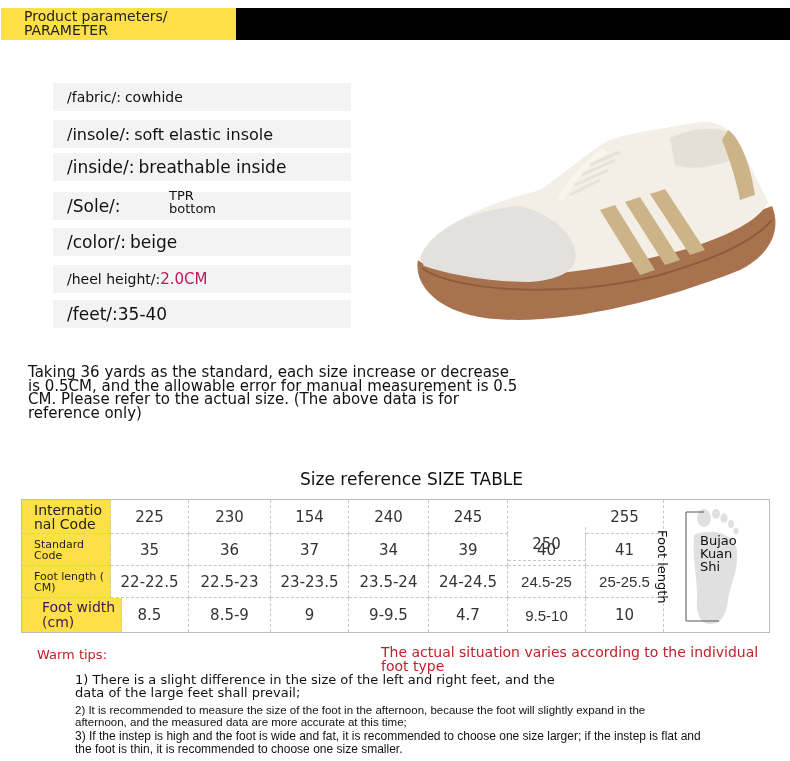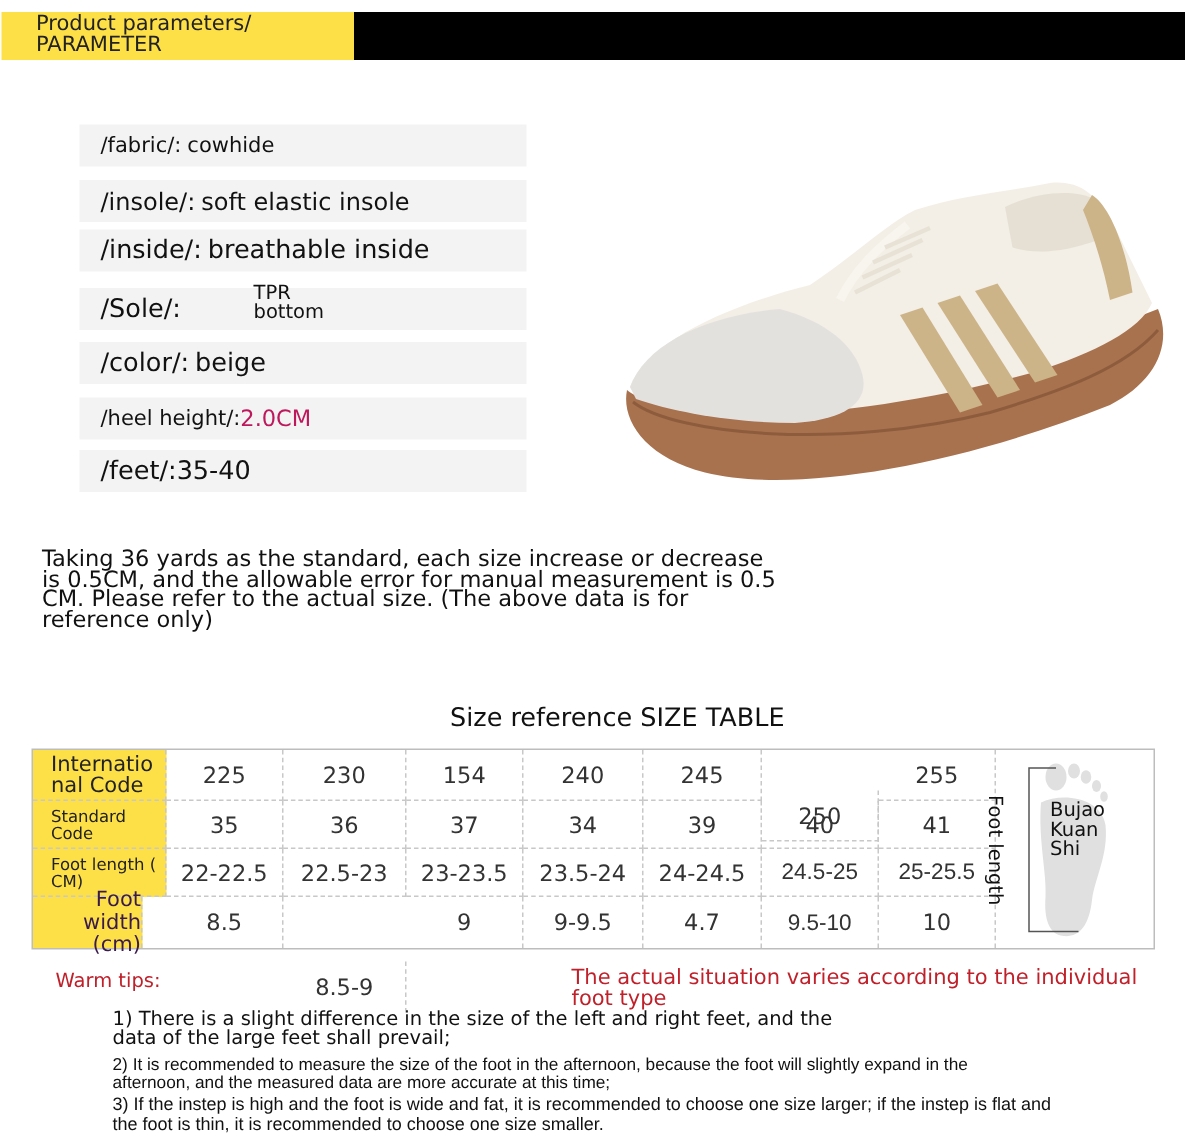--- a/index.html
+++ b/index.html
@@ -185,28 +185,28 @@
       </div>
   </div>
   <div class="cell" style="left:89px;top:66px;width:78px;height:32px;">22-22.5</div>
   <div class="cell" style="left:167px;top:66px;width:82px;height:32px;">22.5-23</div>
   <div class="cell" style="left:249px;top:66px;width:78px;height:32px;">23-23.5</div>
   <div class="cell" style="left:327px;top:66px;width:80px;height:32px;">23.5-24</div>
   <div class="cell" style="left:407px;top:66px;width:79px;height:32px;">24-24.5</div>
   <div class="cell" style="left:486px;top:66px;width:78px;height:32px;font-family:'Liberation Sans',sans-serif;">24.5-25</div>
   <div class="cell" style="left:564px;top:66px;width:78px;height:32px;font-family:'Liberation Sans',sans-serif;">25-25.5</div>
 
-  <div class="cell hcell h-wid" style="left:0;top:98px;width:73px;height:34px;border-bottom:none;padding-left:10px;text-align:right;">
+  <div class="cell hcell h-wid" style="left:0;top:98px;width:100px;height:34px;border-bottom:none;padding-left:20px;">
     <div>
         <div>Foot width</div>
         <div>(cm)</div>
       </div>
   </div>
   <div class="cell" style="left:89px;top:98px;width:78px;height:34px;border-bottom:none;">8.5</div>
-  <div class="cell" style="left:167px;top:98px;width:82px;height:34px;border-bottom:none;margin-top:43px;">8.5-9</div>
+  <div class="cell" style="left:167px;top:98px;width:82px;height:34px;border-bottom:none;">8.5-9</div>
   <div class="cell" style="left:249px;top:98px;width:78px;height:34px;border-bottom:none;">9</div>
   <div class="cell" style="left:327px;top:98px;width:80px;height:34px;border-bottom:none;">9-9.5</div>
   <div class="cell" style="left:407px;top:98px;width:79px;height:34px;border-bottom:none;">4.7</div>
   <div class="cell" style="left:486px;top:98px;width:78px;height:34px;border-bottom:none;font-family:'Liberation Sans',sans-serif;">9.5-10</div>
   <div class="cell" style="left:564px;top:98px;width:78px;height:34px;border-bottom:none;">10</div>
 
   <svg class="foot-cell" viewBox="0 0 106 132">
     <ellipse cx="40" cy="18" rx="7" ry="9" fill="#e0e0e0"></ellipse>
     <ellipse cx="52" cy="14" rx="4" ry="5" fill="#e0e0e0"></ellipse>
     <ellipse cx="60" cy="18" rx="3.5" ry="4.5" fill="#e0e0e0"></ellipse>

